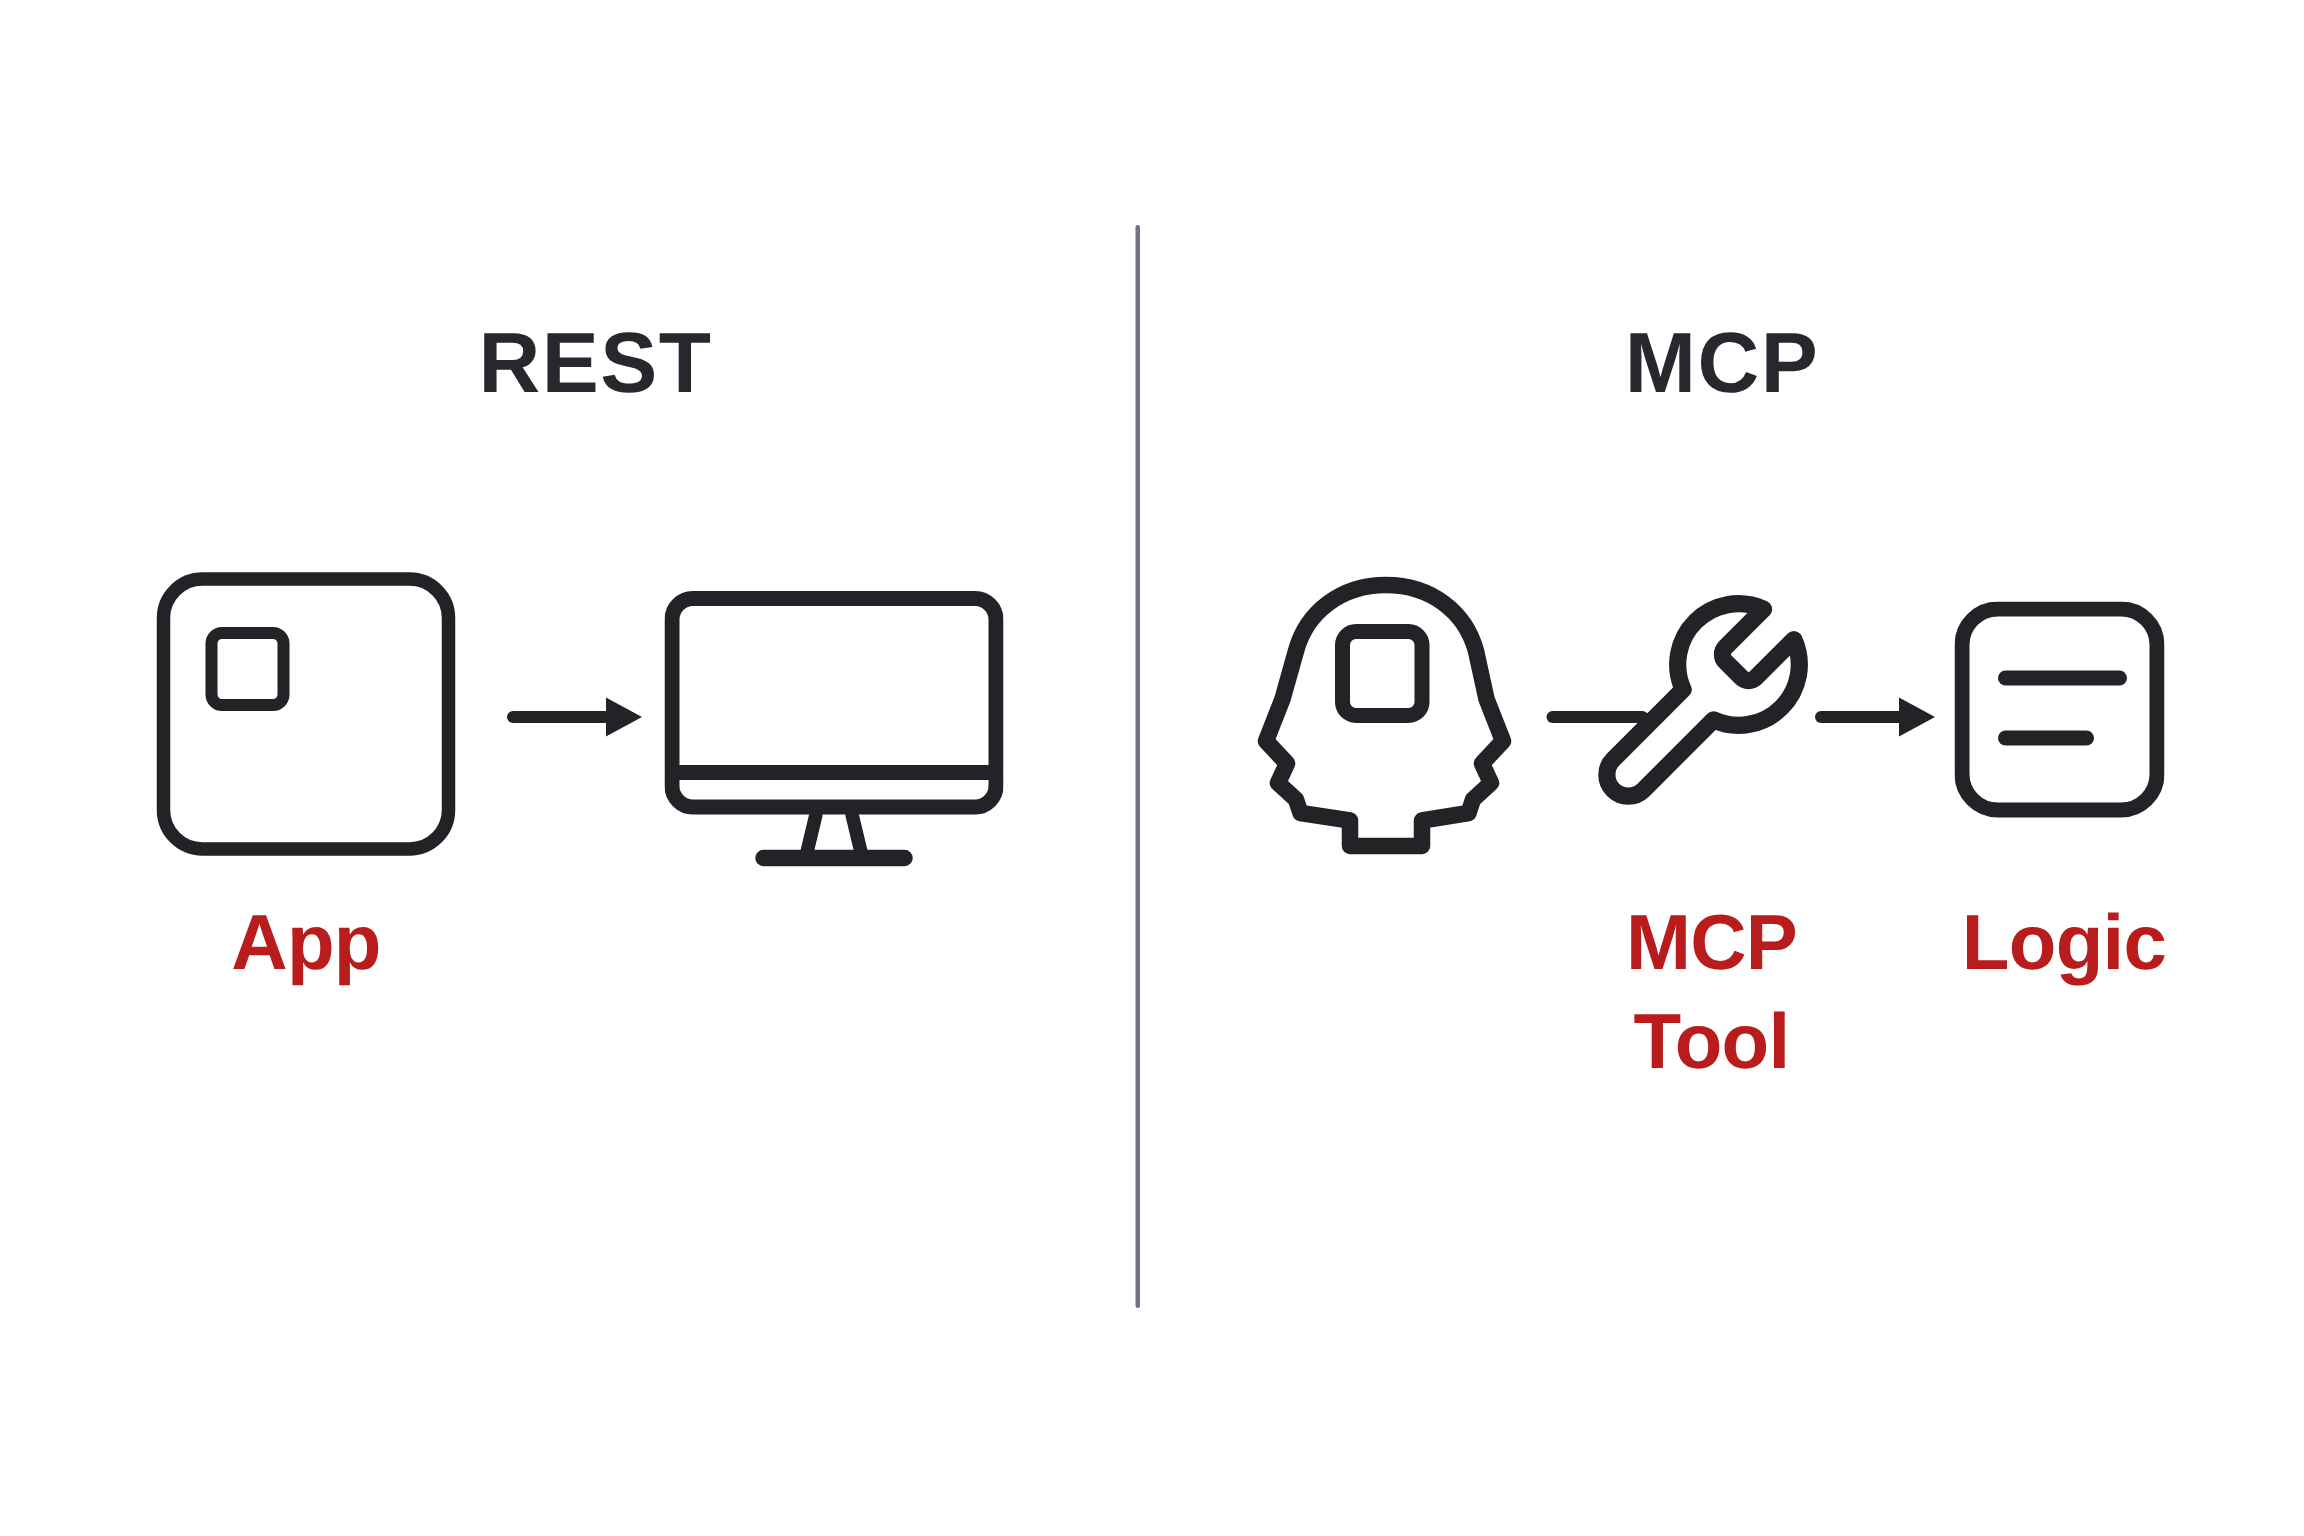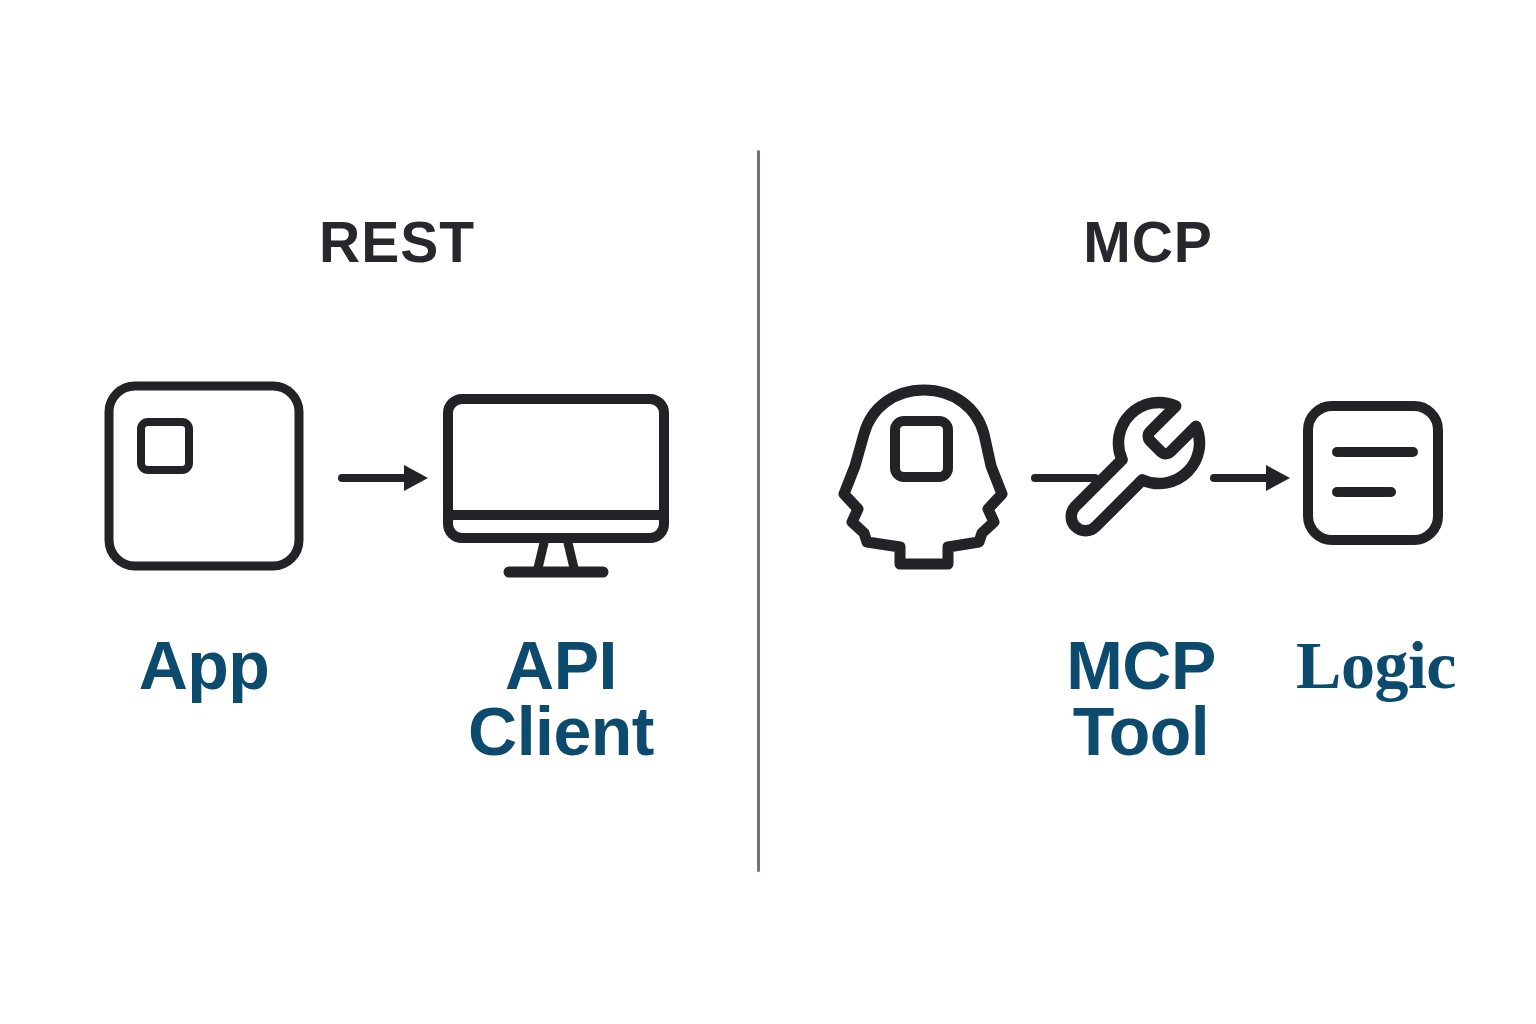--- a/index.html
+++ b/index.html
@@ -23,28 +23,28 @@
     width: 300px;
     text-align: center;
     font-size: 57px;
     line-height: 60px;
     font-weight: 600;
     letter-spacing: 1px;
     color: #26282d;
   }
   .node-label {
     position: absolute;
-    top: 632px;
+    top: 596px;
     width: 280px;
     text-align: center;
-    font-size: 68px;
+    font-size: 52px;
     line-height: 66px;
     font-weight: 600;
     letter-spacing: -0.5px;
-    color: #0c4a6e;
+    color: #b91c1c;
     white-space: pre-line;
   }
   .divider {
     position: absolute;
     left: 757px;
     top: 150px;
     width: 3px;
     height: 722px;
     background: #6e7480;
     border-radius: 2px;
@@ -85,21 +85,20 @@
     <svg width="226" height="188" viewBox="0 0 226 188">
       <rect class="stroke" x="5" y="5" width="216" height="139" rx="14" stroke-width="10"></rect>
       <line class="stroke" x1="7" y1="121" x2="219" y2="121" stroke-width="10"></line>
       <path class="stroke" d="M101 149 L95 174 M125 149 L131 174" stroke-width="9"></path>
       <line class="stroke" x1="66" y1="178" x2="160" y2="178" stroke-width="11"></line>
     </svg>
   </div>
 
   <div class="node-label" style="left:64px;">App</div>
 
-  <div class="node-label" style="left:421px;">API Client</div>
 
   <div class="section-title" style="left:998px;">MCP</div>
 
   <div class="abs" style="left:838px; top:384px;">
     <svg width="172" height="186" viewBox="0 0 172 186">
       <path class="stroke" stroke-width="11" d="M 86 6
            C 56 6 33 24 26 50
            L 17 82 L 6 110 L 20 125 L 14 138 L 26 149 L 29 158
            L 62 163 L 62 180 L 110 180 L 110 163
            L 141 158 L 144 149 L 156 138 L 150 125 L 164 110 L 153 82 L 146 50
@@ -132,15 +131,15 @@
       <rect class="stroke" x="5" y="5" width="130" height="134" rx="24" stroke-width="10"></rect>
       <line class="stroke" x1="34" y1="51" x2="110" y2="51" stroke-width="10"></line>
       <line class="stroke" x1="34" y1="91" x2="88" y2="91" stroke-width="10"></line>
     </svg>
   </div>
 
 
   <div class="node-label" style="left:1001px;">MCP
 Tool</div>
 
-  <div class="node-label" style="left:1236px;font-family:Liberation Serif, serif;">Logic</div>
+  <div class="node-label" style="left:1236px;">Logic</div>
 
 </div>
 
 </body></html>

